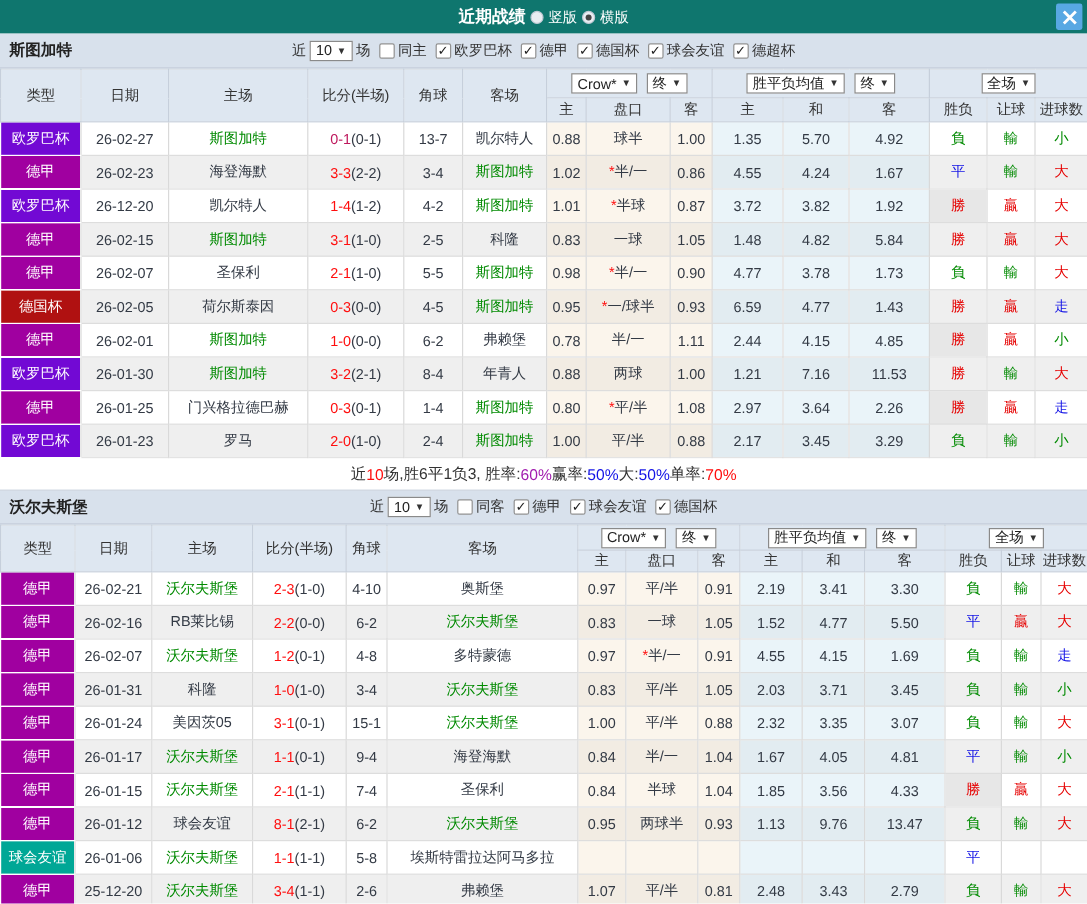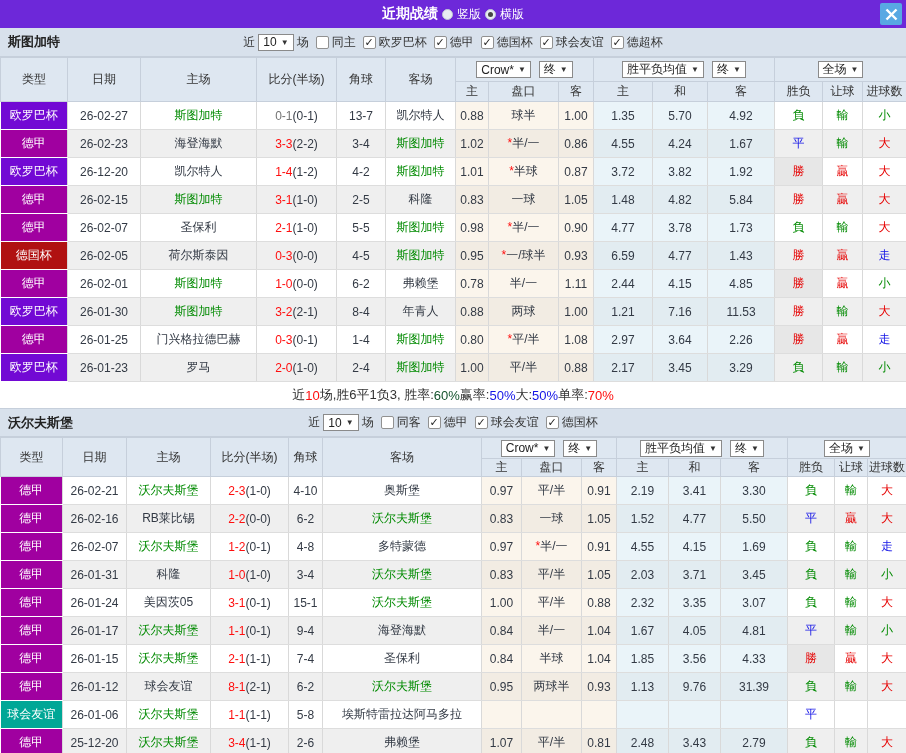--- a/index.html
+++ b/index.html
@@ -1,20 +1,20 @@
 <!DOCTYPE html>
 <html><head>
 <meta charset="utf-8">
 <style>
   html,body{margin:0;padding:0;}
   body{font-family:"Liberation Sans","DejaVu Sans",sans-serif;background:#fff;}
   #app{width:906px;height:753px;overflow:hidden;background:#fff;position:relative;}
 
   
-  .titlebar{height:28px;background:#6d28d9;position:relative;display:flex;align-items:center;justify-content:center;}
+  .titlebar{height:28px;background:#0f766e;position:relative;display:flex;align-items:center;justify-content:center;}
   .title-group{display:flex;align-items:center;gap:4px;}
   .title{color:#fff;font-weight:bold;font-size:14px;}
   .radio{width:11px;height:11px;border-radius:50%;background:#E9EDF2;border:1px solid #BFC9D4;display:inline-flex;align-items:center;justify-content:center;box-sizing:border-box;}
   .rdot{width:5px;height:5px;border-radius:50%;background:transparent;}
   .rdot.on{background:#444;}
   .rlabel{color:#fff;font-size:12px;}
   .closebtn{position:absolute;right:4px;top:3px;width:22px;height:22px;background:#58A8E3;border-radius:2px;display:flex;align-items:center;justify-content:center;cursor:pointer;}
 
   
   .filterbar{background:#D8E1EC;position:relative;display:flex;align-items:center;border-bottom:1px solid #C6CFDB;}
@@ -158,21 +158,21 @@
             <th>胜负</th>
             <th>让球</th>
             <th>进球数</th>
           </tr>
         </thead>
         <tbody>
           <tr class="">
             <td class="comp" style="background: rgb(114, 9, 212);">欧罗巴杯</td>
             <td>26-02-27</td>
             <td style="color: rgb(0, 138, 0);">斯图加特</td>
-            <td><span style="color: #737373;">0-1</span><span>(0-1)</span></td>
+            <td><span style="color: #be185d;">0-1</span><span>(0-1)</span></td>
             <td>13-7</td>
             <td style="">凯尔特人</td>
             <td class="crow">0.88</td>
             <td class="crow">球半</td>
             <td class="crow">1.00</td>
             <td class="avg">1.35</td>
             <td class="avg">5.70</td>
             <td class="avg">4.92</td>
             <td class="" style="color: rgb(0, 138, 0);">負</td>
             <td class="" style="color: rgb(0, 138, 0);">輸</td>
@@ -330,21 +330,21 @@
             <td class="" style="color: rgb(0, 138, 0);">負</td>
             <td class="" style="color: rgb(0, 138, 0);">輸</td>
             <td class="" style="color: rgb(0, 138, 0);">小</td>
           </tr>
         </tbody>
       </table>
       <div class="summary">
         <span style="color: rgb(51, 51, 51);">近</span>
         <span style="color: rgb(255, 14, 14);">10</span>
         <span style="color: rgb(51, 51, 51);">场,胜6平1负3, 胜率:</span>
-        <span style="color: #14532d;">60%</span>
+        <span style="color: #a21caf;">60%</span>
         <span style="color: rgb(51, 51, 51);"> 赢率:</span>
         <span style="color: rgb(20, 20, 230);">50%</span>
         <span style="color: rgb(51, 51, 51);"> 大:</span>
         <span style="color: rgb(20, 20, 230);">50%</span>
         <span style="color: rgb(51, 51, 51);"> 单率:</span>
         <span style="color: rgb(255, 14, 14);">70%</span>
       </div>
       <div class="filterbar" style="height: 27px;">
         <div class="teamname">沃尔夫斯堡</div>
         <div class="fcenter">
@@ -560,21 +560,21 @@
             <td>26-01-12</td>
             <td style="">球会友谊</td>
             <td><span style="color: rgb(255, 14, 14);">8-1</span><span>(2-1)</span></td>
             <td>6-2</td>
             <td style="color: rgb(0, 138, 0);">沃尔夫斯堡</td>
             <td class="crow">0.95</td>
             <td class="crow">两球半</td>
             <td class="crow">0.93</td>
             <td class="avg">1.13</td>
             <td class="avg">9.76</td>
-            <td class="avg">31.39</td>
+            <td class="avg">13.47</td>
             <td class="" style="color: rgb(0, 138, 0);">負</td>
             <td class="" style="color: rgb(0, 138, 0);">輸</td>
             <td class="" style="color: rgb(230, 0, 0);">大</td>
           </tr>
           <tr class="">
             <td class="comp" style="background: rgb(0, 167, 150);">球会友谊</td>
             <td>26-01-06</td>
             <td style="color: rgb(0, 138, 0);">沃尔夫斯堡</td>
             <td><span style="color: rgb(255, 14, 14);">1-1</span><span>(1-1)</span></td>
             <td>5-8</td>

